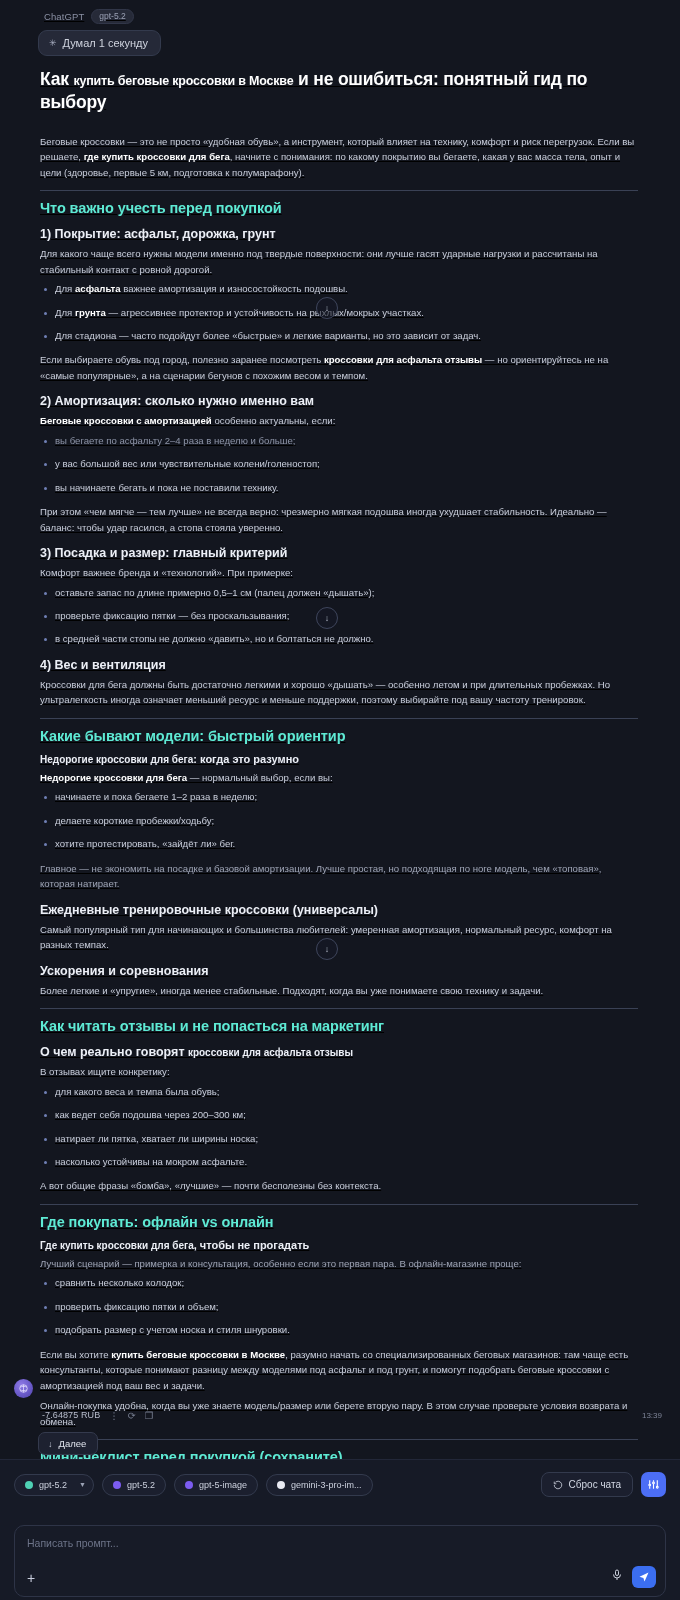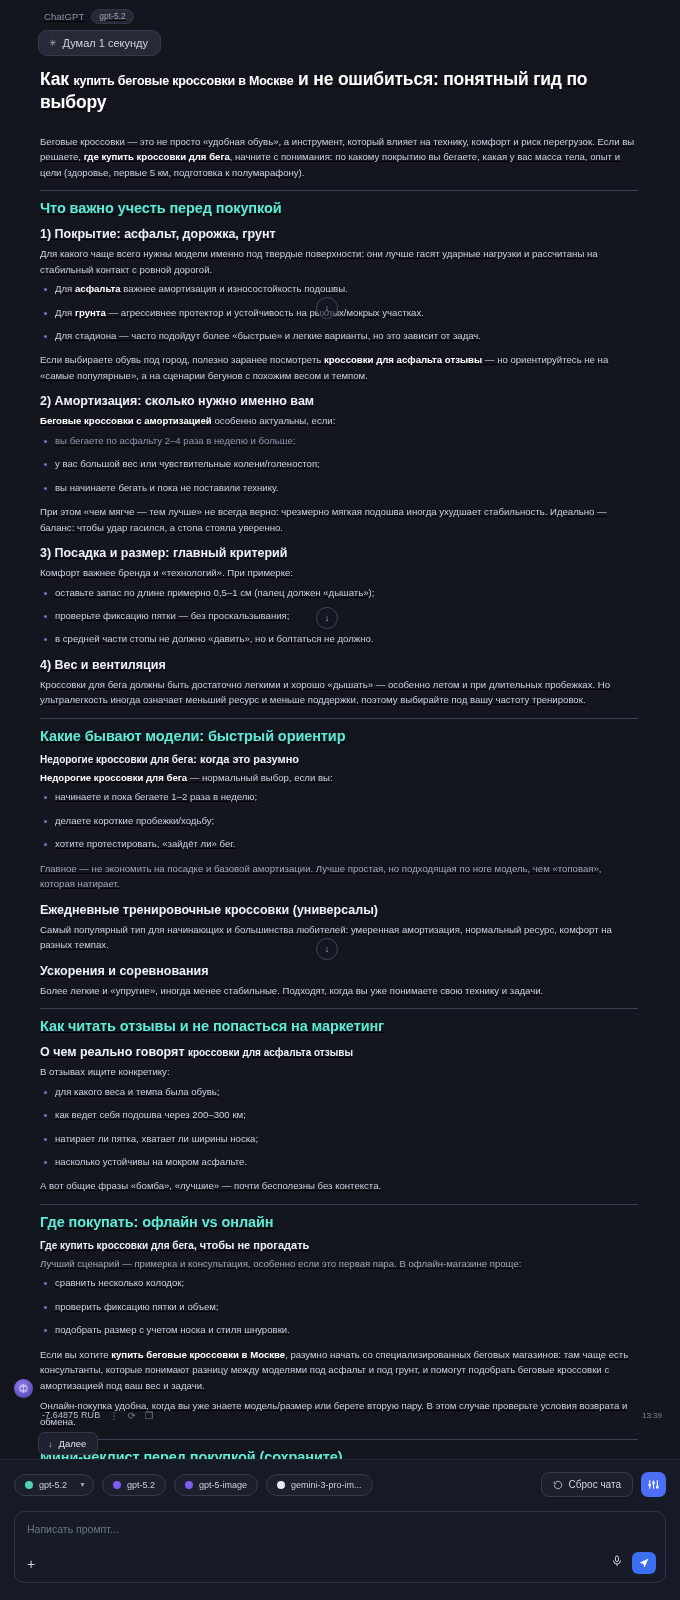--- a/index.html
+++ b/index.html
@@ -164,21 +164,21 @@
   .reset-chip svg { width: 10px; height: 10px; }
   .settings-btn {
     width: 25px; height: 25px; border-radius: 7px;
     background: #4c6ef5;
     display: flex; align-items: center; justify-content: center;
     cursor: pointer;
   }
   .settings-btn svg { width: 13px; height: 13px; }
 
   .prompt-box {
-    margin-top: 14px;
+    margin-top: 28px;
     background: #171b27;
     border: 1px solid #2d3purple;
     border: 1px solid #2d3purple;
     border: 1px solid #2e3447;
     border-radius: 10px;
     height: 72px;
     position: relative;
     padding: 11px 12px;
   }
   .prompt-placeholder {

